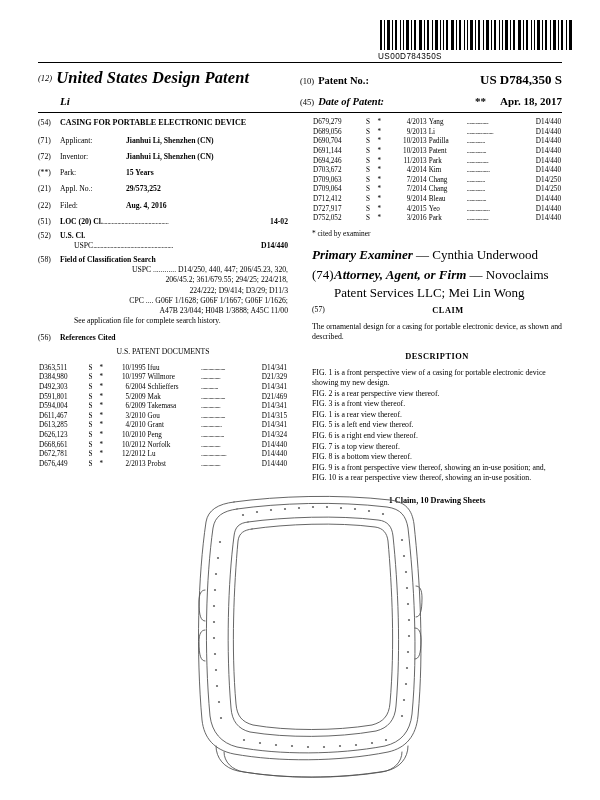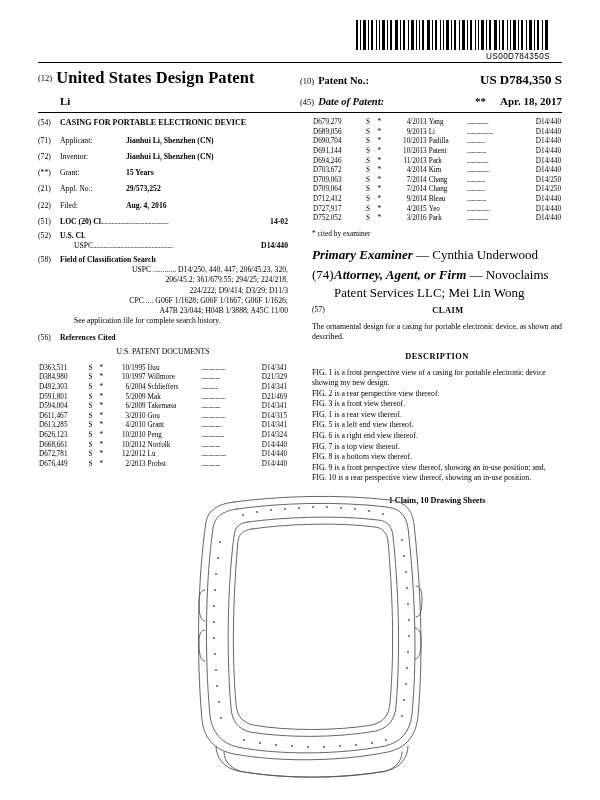--- a/index.html
+++ b/index.html
@@ -15,23 +15,23 @@
   .page {
     position: absolute;
     left: 0; top: 0;
     width: 600px; height: 800px;
     padding: 18px 38px 10px 38px;
   }
 
   
   .barcode-wrap {
     position: absolute;
-    right: 50px; top: 20px;
+    right: 26px; top: 20px;
     width: 196px;
-    text-align: right;
+    text-align: left;
   }
   .barcode {
     height: 30px;
     width: 196px;
     display: block;
   }
   .barcode-num {
     font-family: "Liberation Sans", sans-serif;
     font-size: 8.2px;
     letter-spacing: 0.4px;
@@ -41,21 +41,21 @@
   
   .titleblock {
     position: absolute;
     left: 38px; top: 68px;
     width: 524px;
   }
   .t-row {
     display: flex;
     align-items: flex-end;
   }
-  .t-left { width: 262px; }
+  .t-left { width: 262px; font-style: italic; }
   .t-right { width: 262px; }
   .paren { font-size: 8.5px; vertical-align: 2px; }
   .usdp {
     font-family: "Liberation Serif", serif;
     font-weight: bold;
     font-size: 16.5px;
     letter-spacing: 0.1px;
   }
   .inventor-line {
     font-weight: bold;
@@ -301,21 +301,21 @@
       <div class="fld" style="margin-top:6px">
         <div class="num">(72)</div>
         <div class="body">
           <span class="ind-name">Inventor:</span><span class="bold">Jianhui Li, Shenzhen (CN)</span>
         </div>
       </div>
 
       <div class="fld" style="margin-top:6px">
         <div class="num">(**)</div>
         <div class="body">
-          <span class="ind-name">Grant:</span><span class="bold">15 Years</span>
+          <span class="ind-name">Park:</span><span class="bold">15 Years</span>
         </div>
       </div>
 
       <div class="fld" style="margin-top:6px">
         <div class="num">(21)</div>
         <div class="body">
           <span class="ind-name">Appl. No.:</span><span class="bold">29/573,252</span>
         </div>
       </div>
 

